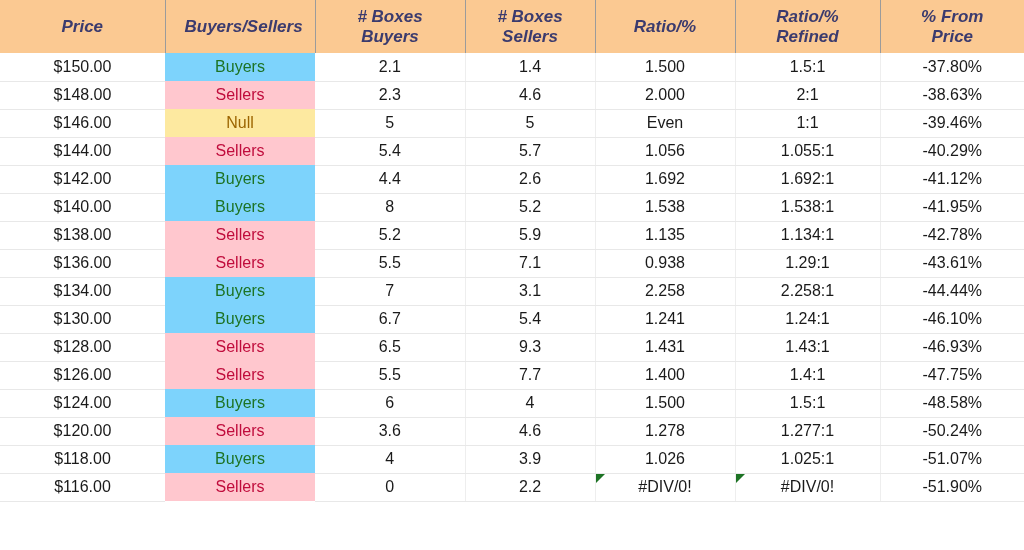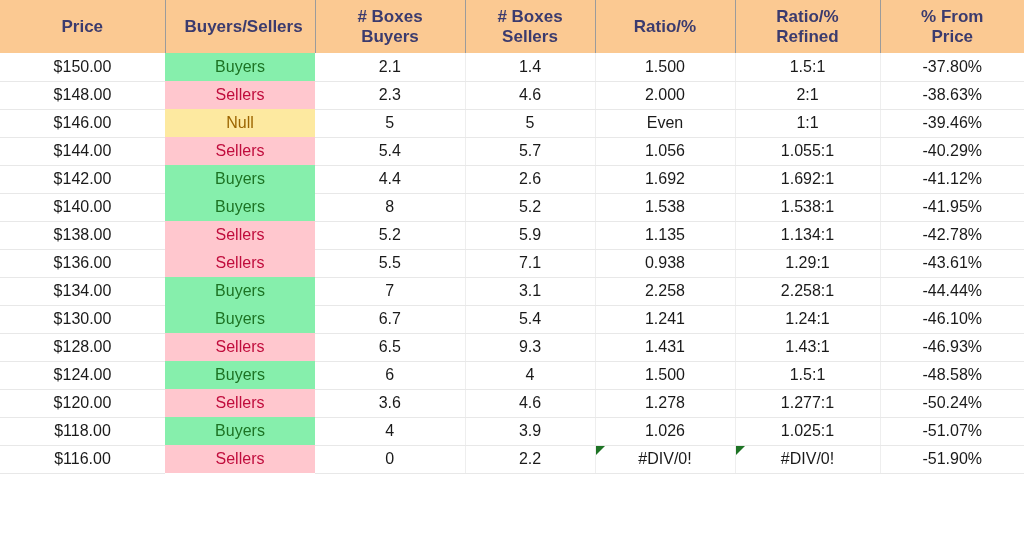--- a/index.html
+++ b/index.html
@@ -36,20 +36,21 @@
     font-weight: bold;
     font-size: 17px;
     line-height: 1.12;
     height: 53px;
     padding: 0 19px;
     text-align: center;
     vertical-align: middle;
     border-right: 1px solid #9b9b9b;
     box-sizing: border-box;
     white-space: pre-line;
+    font-style: italic;
   }
   thead th:last-child { border-right: none; }
 
   
   tbody td {
     height: 28px;
     padding: 0;
     font-size: 16px;
     color: #1a1a1a;
     text-align: center;
@@ -62,21 +63,21 @@
   }
   tbody td.no-rule-right { border-right: none; }
   tbody td.plain-left { border-right: none; }
 
   
   td.signal {
     border-bottom: none;
     border-right: none;
     font-size: 16px;
   }
-  td.signal.buyers  { background: #86efac; color: #1d7324; }
+  td.signal.buyers  { background: #7dd3fc; color: #1d7324; }
   td.signal.sellers { background: #ffc7ce; color: #c00c3c; }
   td.signal.null    { background: #fde9a0; color: #9c6500; }
 
   
   .err-flag {
     position: absolute;
     top: 0;
     left: 0;
     width: 0;
     height: 0;
@@ -204,20 +205,29 @@
       <tr>
         <td class="plain-left">$128.00</td>
         <td class="signal sellers">Sellers</td>
         <td>6.5</td>
         <td>9.3</td>
         <td>1.431</td>
         <td>1.43:1</td>
         <td class="no-rule-right">-46.93%</td>
       </tr>
       <tr>
+        <td class="plain-left">$126.00</td>
+        <td class="signal sellers">Sellers</td>
+        <td>5.5</td>
+        <td>7.7</td>
+        <td>1.400</td>
+        <td>1.4:1</td>
+        <td class="no-rule-right">-47.75%</td>
+      </tr>
+      <tr>
         <td class="plain-left">$124.00</td>
         <td class="signal buyers">Buyers</td>
         <td>6</td>
         <td>4</td>
         <td>1.500</td>
         <td>1.5:1</td>
         <td class="no-rule-right">-48.58%</td>
       </tr>
       <tr>
         <td class="plain-left">$120.00</td>

